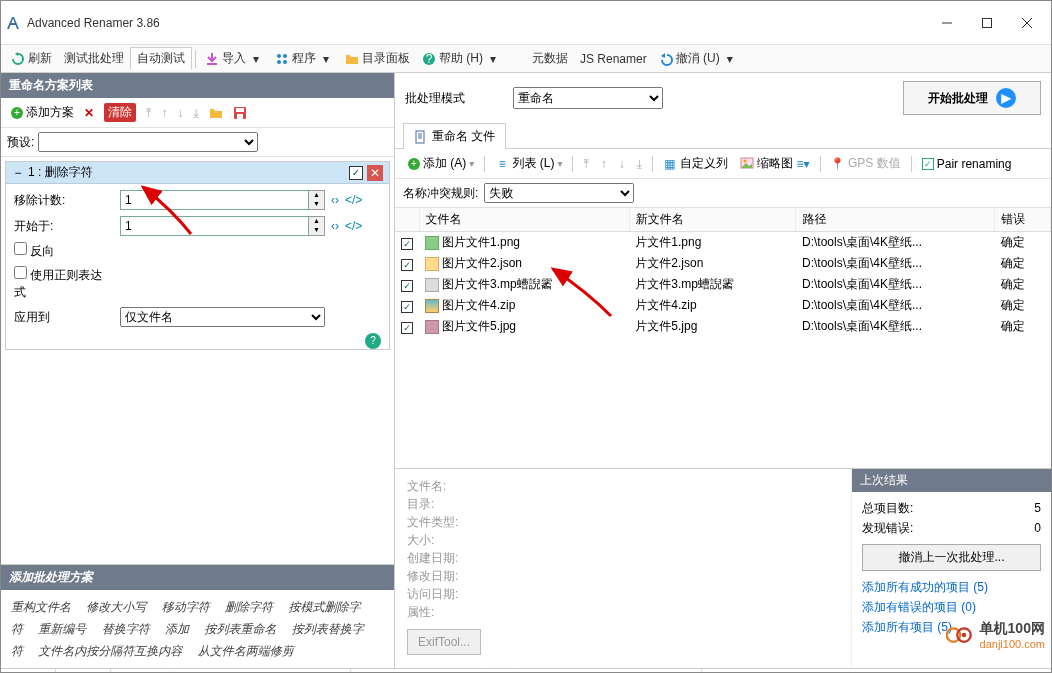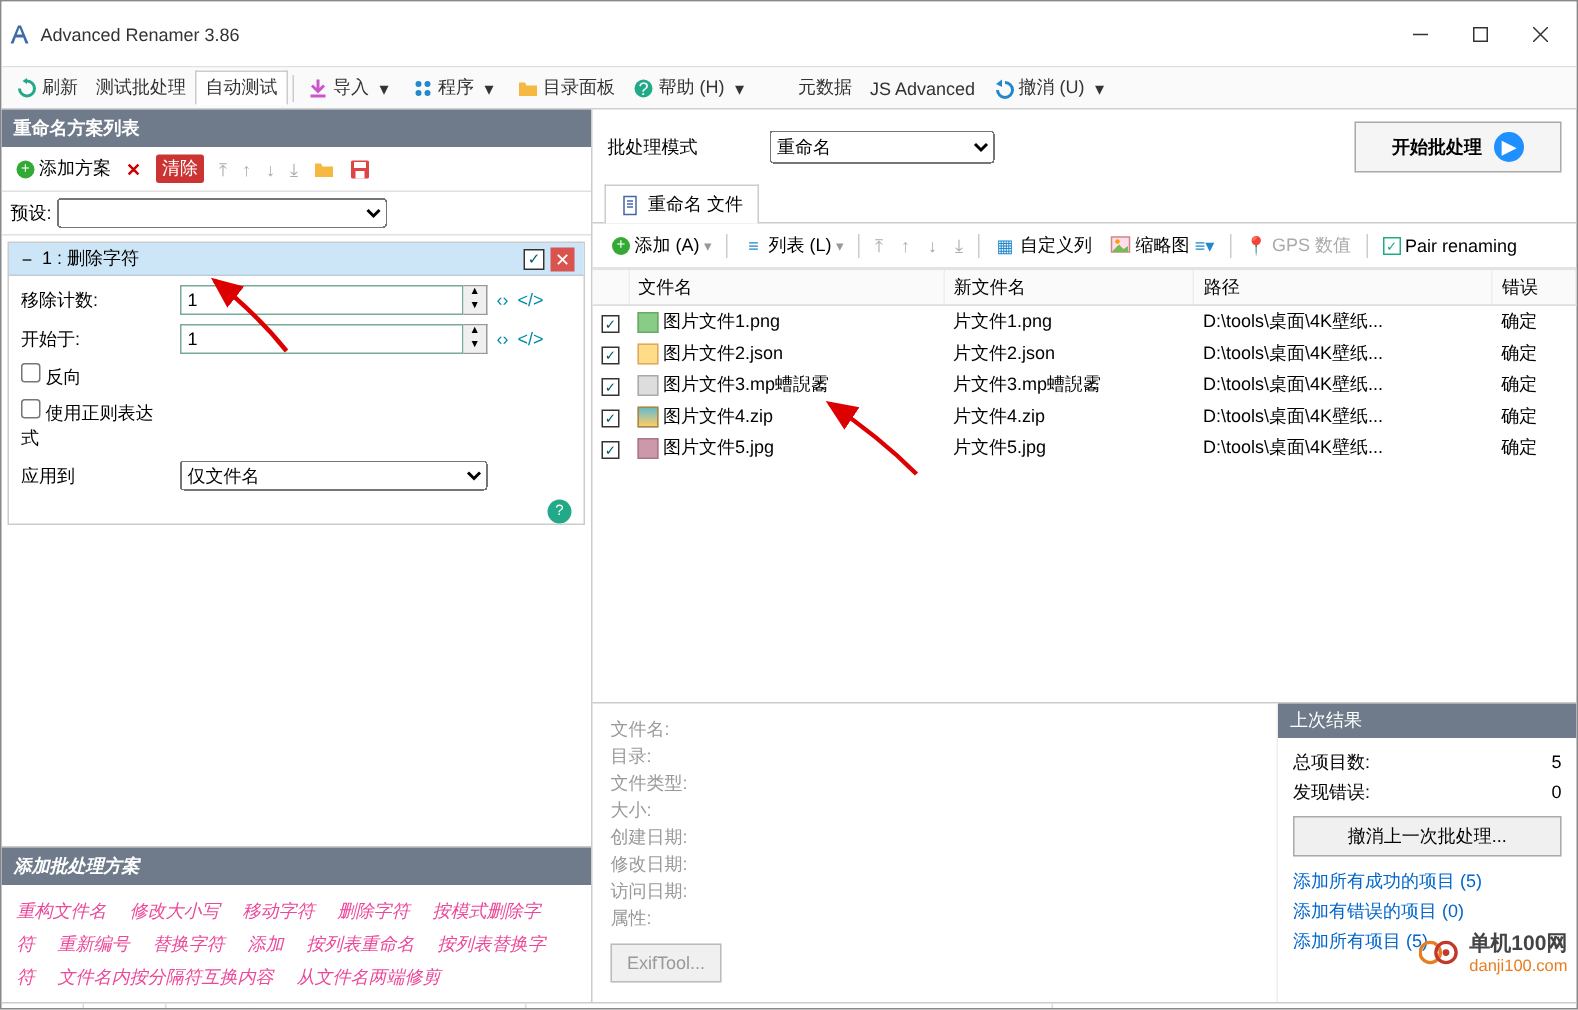--- a/index.html
+++ b/index.html
@@ -51,21 +51,21 @@
 .spin input { flex:1; border:1px solid #7a9; height:20px; padding:0 4px; }
 .spin .spinbtns { width:16px; display:flex; flex-direction:column; border:1px solid #999; border-left:none; }
 .spinbtns div { flex:1; font-size:7px; text-align:center; line-height:8px; background:#f0f0f0; cursor:pointer; }
 .side-ic { color:#08a; cursor:pointer; }
 .method-body select { width: 205px; height: 20px; }
 .helpq { float:right; width:16px; height:16px; border-radius:50%; background:#2a8; color:#fff; text-align:center; line-height:16px; font-size:10px; }
 
 
 .add-methods { border-top: 1px solid #ccc; font-style: italic; }
 .add-body { padding: 6px 10px; line-height: 22px; }
-.add-body a { color: #ec4899; text-decoration: none; margin-right: 12px; cursor:pointer; }
+.add-body a { color: #404040; text-decoration: none; margin-right: 12px; cursor:pointer; }
 
 
 .mode-row { display: flex; align-items: center; padding: 8px 10px; gap: 20px; }
 .mode-row select { width: 150px; height: 22px; margin-left: 28px; }
 .start-btn { margin-left: auto; display:flex; align-items:center; gap:8px; border:1px solid #aaa; background:#f5f5f5; padding: 6px 24px; font-weight:bold; cursor:pointer; }
 .play-ic { width:20px; height:20px; border-radius:50%; background:#1e90ff; color:#fff; display:flex; align-items:center; justify-content:center; }
 
 
 .tabs { display:flex; border-bottom:1px solid #ccc; padding: 0 8px; }
 .tab { border:1px solid #ccc; border-bottom:none; padding:4px 10px; margin-right:4px; margin-bottom:-1px; background:#f0f0f0; display:flex; align-items:center; gap:4px; cursor:pointer; }
@@ -206,21 +206,21 @@
         </svg>
       </span>
       <span>帮助 (H)</span>
       <span class="ic">▾</span>
     </div>
   <div style="width:20px"></div>
   <div class="tb-item">
       <span>元数据</span>
     </div>
   <div class="tb-item">
-      <span>JS Advanced</span>
+      <span>JS Renamer</span>
     </div>
   <div class="tb-item">
       <span class="ic">
         <svg viewBox="0 0 14 14">
           <path d="M8 3 A5 5 0 1 1 3 8" fill="none" stroke="#28c" stroke-width="2"></path>
           <path d="M6 1 L2 4 L6 6 Z" fill="#28c"></path>
         </svg>
       </span>
       <span>撤消 (U)</span>
       <span class="ic">▾</span>
@@ -382,20 +382,24 @@
           <span class="ic">📍</span>
           <span>GPS 数值</span>
         </div>
       <div class="sep"></div>
       <div class="btn">
           <span class="chkbox" style="color:#2a8;border-color:#2a8">✓</span> 
           <span>Pair renaming</span>
         </div>
     </div>
 
+    <div class="conflict-row">
+      <span>名称冲突规则:</span>
+      <select><option>失败</option></select>
+    </div>
 
     <div class="file-table-wrap">
       <table class="filetable">
         <thead>
             <tr>
           <th class="chkcell"></th>
           <th>文件名</th>
           <th>新文件名</th>
           <th>路径</th>
           <th>错误</th>

